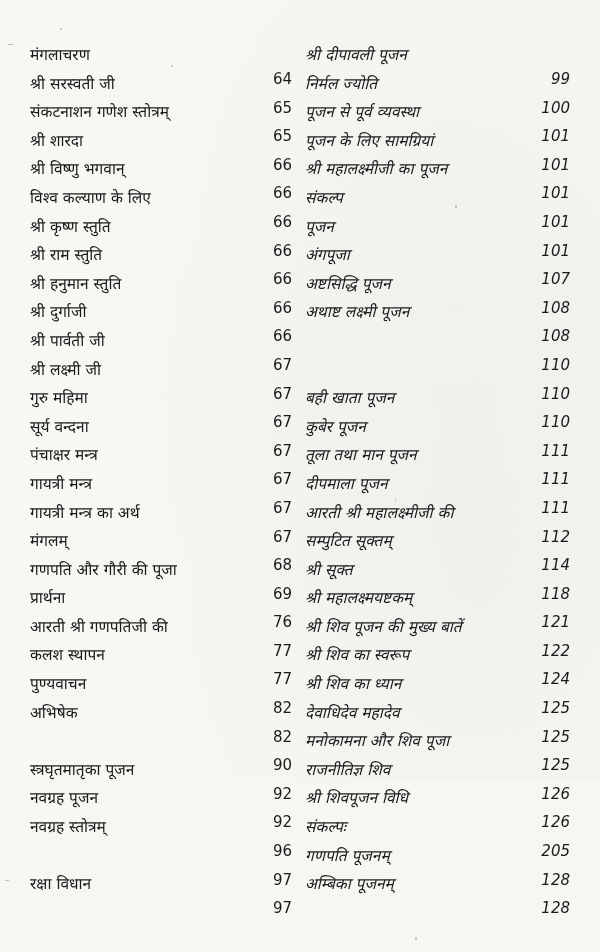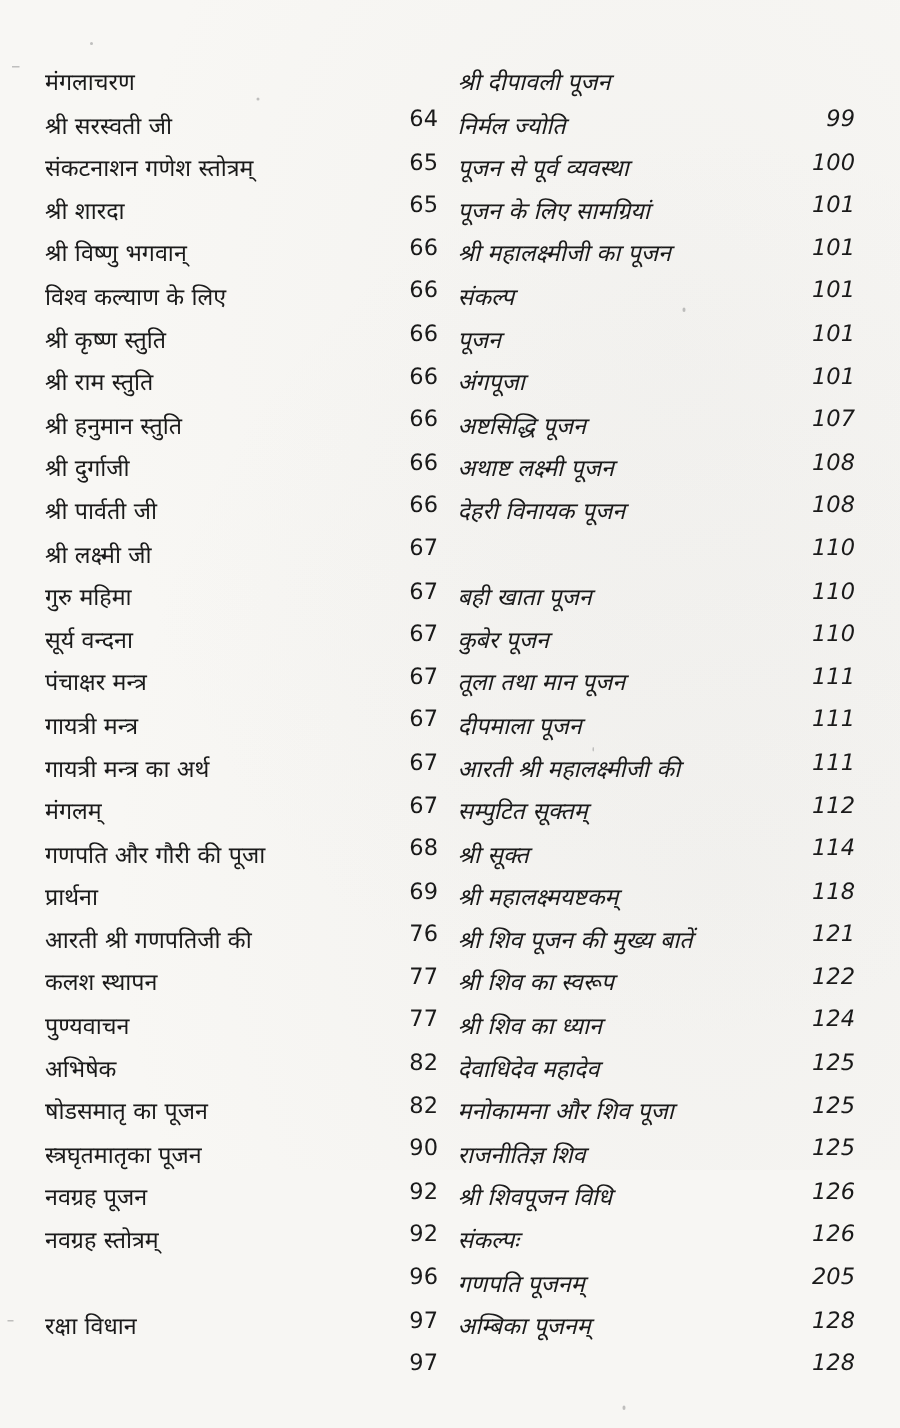--- a/index.html
+++ b/index.html
@@ -168,21 +168,20 @@
       </div>
     <div class="toc-row">
         <span class="toc-title">पुण्यवाचन</span>
         <span class="toc-page">82</span>
       </div>
     <div class="toc-row">
         <span class="toc-title">अभिषेक</span>
         <span class="toc-page">82</span>
       </div>
     <div class="toc-row">
-        <span class="toc-title">षोडसमातृ का पूजन</span>
         <span class="toc-page">90</span>
       </div>
     <div class="toc-row">
         <span class="toc-title">स्त्रघृतमातृका  पूजन</span>
         <span class="toc-page">92</span>
       </div>
     <div class="toc-row">
         <span class="toc-title">नवग्रह पूजन</span>
         <span class="toc-page">92</span>
       </div>
@@ -234,21 +233,20 @@
       </div>
     <div class="toc-row">
         <span class="toc-title">अष्टसिद्धि पूजन</span>
         <span class="toc-page">108</span>
       </div>
     <div class="toc-row">
         <span class="toc-title">अथाष्ट लक्ष्मी पूजन</span>
         <span class="toc-page">108</span>
       </div>
     <div class="toc-row">
-        <span class="toc-title">देहरी विनायक पूजन</span>
         <span class="toc-page">110</span>
       </div>
     <div class="toc-row">
         <span class="toc-page">110</span>
       </div>
     <div class="toc-row">
         <span class="toc-title">बही खाता पूजन</span>
         <span class="toc-page">110</span>
       </div>
     <div class="toc-row">

